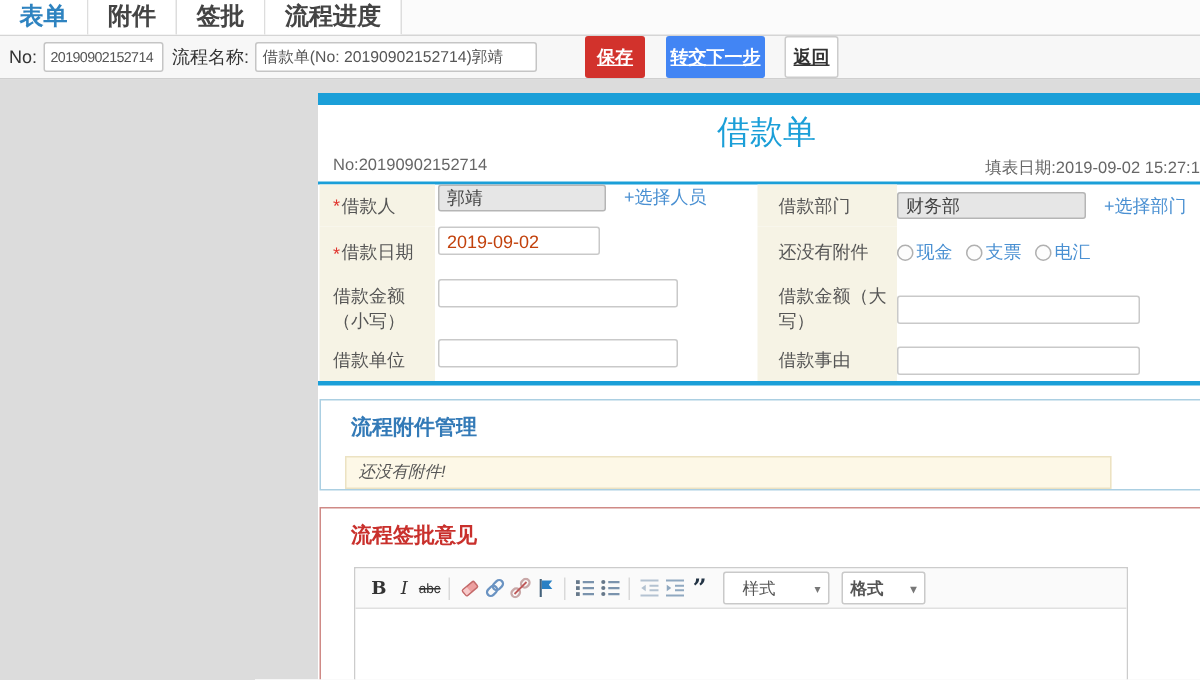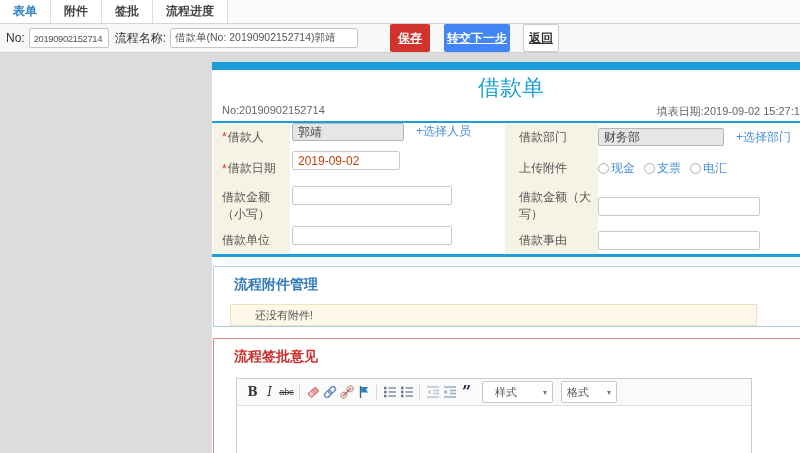--- a/index.html
+++ b/index.html
@@ -2,21 +2,21 @@
 <html><head>
 <meta charset="utf-8">
 <style>
   html,body{margin:0;padding:0;}
   body{font-family:"Liberation Sans",sans-serif;}
   .screen{position:relative;width:800px;height:453px;overflow:hidden;background:#dcdcdc;}
 
   
   .tabbar{position:absolute;top:0;left:0;width:800px;height:23px;background:#fbfbfb;
           border-bottom:1px solid #d5d5d5;display:flex;}
-  .tab{padding:0 13px;display:flex;align-items:center;font-size:12px;font-weight:bold;
+  .tab{padding:0 13px;display:flex;align-items:center;font-size:16px;font-weight:bold;
        color:#444;background:#fff;border-right:1px solid #ddd;cursor:pointer;}
   .tab.active{color:#2e83c0;}
 
   
   .toolbar{position:absolute;top:24px;left:0;width:800px;height:28px;background:#f7f7f7;
            border-bottom:1px solid #cfcfcf;display:flex;align-items:center;font-size:12px;color:#333;}
   .toolbar .lbl{margin-left:6px;white-space:nowrap;}
   .toolbar input{height:18px;border:1px solid #c5c5c5;background:#fff;color:#555;
                  padding:0 4px;border-radius:2px;}
   .no-inp{width:70px;margin-left:4px;font-size:9.5px;letter-spacing:-0.4px;}
@@ -60,41 +60,41 @@
       display:inline-block;margin-right:2px;}
 
   
   .sect{margin:9px 0 0 1px;width:590px;background:#fff;box-sizing:content-box;}
   .att{border:1px solid #abcfe2;}
   .appr{border:1px solid #cf8a86;margin-top:11px;padding-bottom:40px;}
   .sect h3{margin:9px 0 0 20px;font-size:14px;}
   .att h3{color:#337ab7;}
   .appr h3{color:#c9302c;}
   .notice{margin:10px 0 0 16px;width:501px;height:20px;line-height:20px;background:#fdf8e7;
-          border:1px solid #ece2c2;font-size:11px;color:#555;padding-left:24px;}
+          border:1px solid #ece2c2;font-size:11px;color:#555;padding-left:8px;font-style:italic;}
   .upload{display:block;margin:8px 0 9px 16px;height:21px;padding:0 11px;background:#337ab7;
           color:#fff;font-size:12px;font-weight:bold;border:none;border-radius:3px;cursor:pointer;}
 
   
   .editor{margin:12px 0 0 22px;width:514px;border:1px solid #ccc;}
   .ed-toolbar{height:26px;background:#fafafa;border-bottom:1px solid #e0e0e0;
               display:flex;align-items:center;padding:0 8px;gap:2px;}
   .tbi{height:18px;min-width:15px;display:flex;align-items:center;justify-content:center;
        font-size:12px;color:#333;cursor:pointer;}
   .tbi svg{display:block;}
   .g-b{font-family:"DejaVu Serif",serif;font-weight:bold;}
   .g-i{font-family:"DejaVu Serif",serif;font-style:italic;}
   .g-s{font-size:9px;text-decoration:line-through;color:#333;}
   .g-q{font-family:"DejaVu Serif",serif;font-weight:bold;font-size:16px;color:#234;line-height:10px;}
   .sep{width:1px;height:15px;background:#d9d9d9;margin:0 3px;}
   .dd{height:20px;border:1px solid #c9c9c9;border-radius:2px;background:#fff;display:flex;
       align-items:center;justify-content:space-between;padding:0 5px;font-size:11px;color:#555;
       cursor:pointer;margin-left:6px;}
   .dd .caret{font-size:8px;color:#777;margin-left:8px;}
-  .dd1{width:52px;padding-left:12px;} .dd2{width:44px;}
+  .dd1{width:52px;padding-left:12px;} .dd2{width:44px;font-weight:bold;}
   .ed-body{height:70px;background:#fff;}
 </style>
 </head>
 <body>
 
 <div class="screen">
 
   <div class="tabbar">
     <div class="tab active">表单</div>
     <div class="tab">附件</div>
@@ -143,21 +143,21 @@
 
       <div class="frow r2">
         <div class="c1">
           <span class="req">*</span>
           <span>借款日期</span>
         </div>
         <div class="c2">
           <input class="txt date-inp" value="2019-09-02" style="">
         </div>
         <div class="c3">
-          <span>上传附件</span>
+          <span>还没有附件</span>
         </div>
         <div class="c4">
           <div class="radios">
             <label class="radio">
               <span class="rb"></span>
               <span>现金</span>
             </label>
             <label class="radio">
               <span class="rb"></span>
               <span>支票</span>

